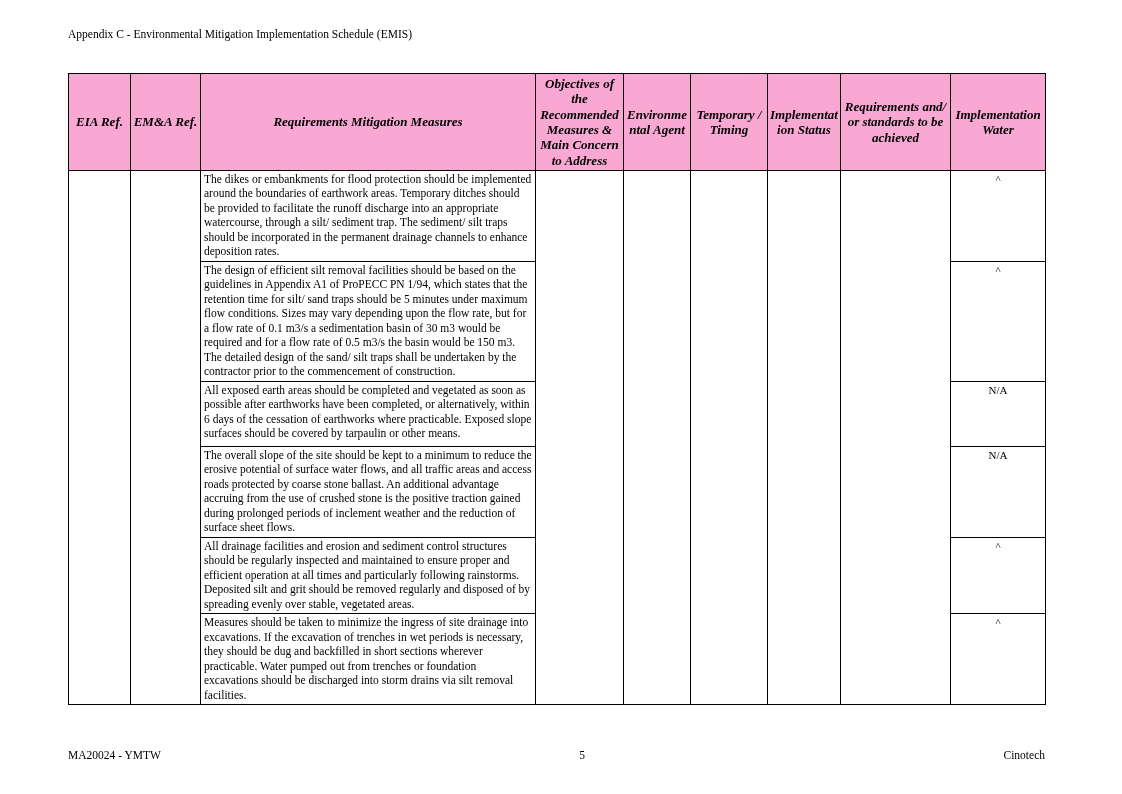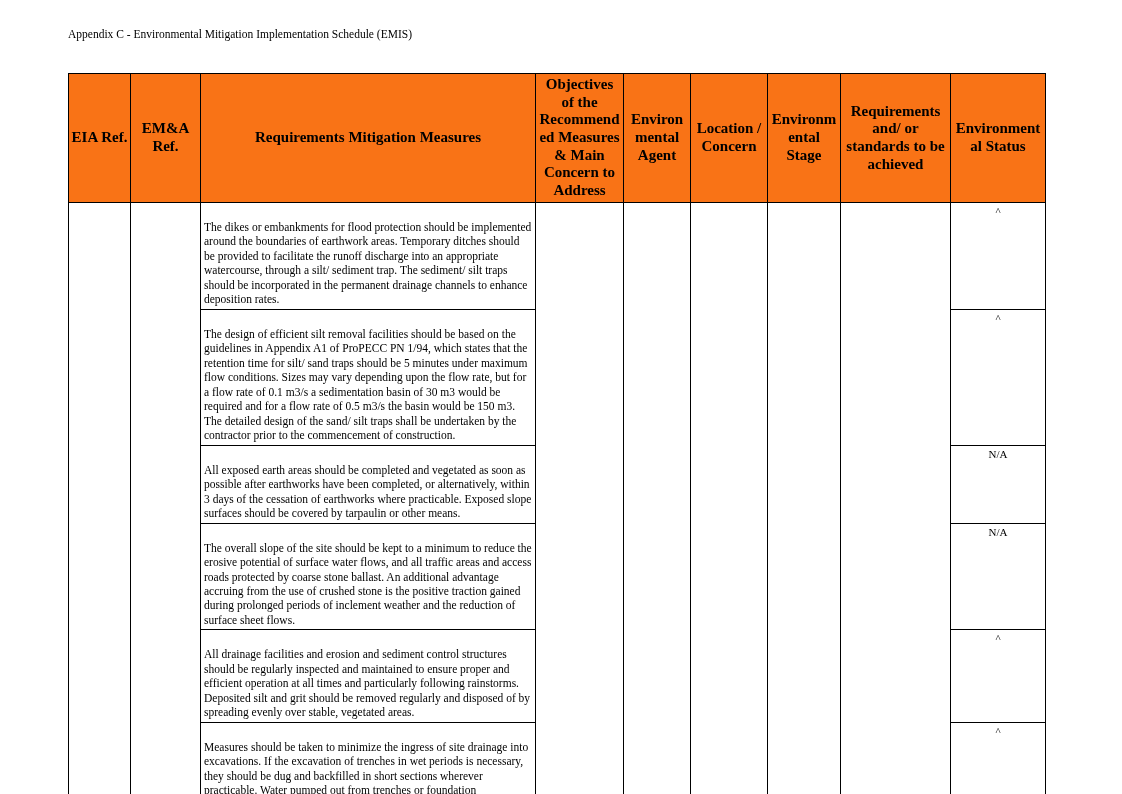--- a/index.html
+++ b/index.html
@@ -26,37 +26,38 @@
     left: 68px;
     top: 73px;
     width: 977px;
     border-collapse: collapse;
     table-layout: fixed;
   }
   table.emis th, table.emis td {
     border: 1px solid #000;
   }
   table.emis thead th {
-    background: #f97316;
+    background: #f9a8d4;
     font-weight: bold;
-    font-size: 15px;
+    font-size: 13px;
     line-height: 1.18;
     text-align: center;
     vertical-align: middle;
     padding: 2px 2px;
     overflow-wrap: anywhere;
     height: 65px;
     color: #000;
+    font-style: italic;
   }
   td.measure {
     font-size: 11.5px;
     line-height: 1.26;
     text-align: left;
     vertical-align: top;
-    padding: 17px 3px 2px 3px;
+    padding: 1px 3px 2px 3px;
     color: #000;
     overflow: hidden;
   }
   td.status {
     font-size: 11px;
     text-align: center;
     vertical-align: top;
     padding-top: 2px;
     color: #000;
   }
@@ -97,55 +98,60 @@
       <col style="width:110px">
       <col style="width:95px">
     </colgroup>
     <thead>
       <tr>
         <th>EIA Ref.</th>
         <th>EM&amp;A Ref.</th>
         <th>Requirements Mitigation Measures</th>
         <th>Objectives of the Recommended Measures &amp; Main Concern to Address</th>
         <th>Environmental Agent</th>
-        <th>Location / Concern</th>
-        <th>Environmental Stage</th>
+        <th>Temporary / Timing</th>
+        <th>Implementation Status</th>
         <th>Requirements and/ or standards to be achieved</th>
-        <th>Environmental Status</th>
+        <th>Implementation Water</th>
       </tr>
     </thead>
     <tbody>
       <tr class="r1">
         <td class="empty-span" rowspan="6"></td>
         <td class="empty-span" rowspan="6"></td>
         <td class="measure">The dikes or embankments for flood protection should be implemented around the boundaries of earthwork areas.  Temporary ditches should be provided to facilitate the runoff discharge into an appropriate watercourse, through a silt/ sediment trap.  The sediment/ silt traps should be incorporated in the permanent drainage channels to enhance deposition rates.</td>
         <td class="empty-span" rowspan="6"></td>
         <td class="empty-span" rowspan="6"></td>
         <td class="empty-span" rowspan="6"></td>
         <td class="empty-span" rowspan="6"></td>
         <td class="empty-span" rowspan="6"></td>
         <td class="status">^</td>
       </tr>
       <tr class="r2">
         <td class="measure">The design of efficient silt removal facilities should be based on the guidelines in Appendix A1 of ProPECC PN 1/94, which states that the retention time for silt/ sand traps should be 5 minutes under maximum flow conditions.  Sizes may vary depending upon the flow rate, but for a flow rate of 0.1 m3/s a sedimentation basin of 30 m3 would be required and for a flow rate of 0.5 m3/s the basin would be 150 m3.  The detailed design of the sand/ silt traps shall be undertaken by the contractor prior to the commencement of construction.</td>
         <td class="status">^</td>
       </tr>
       <tr class="r3">
-        <td class="measure">All exposed earth areas should be completed and vegetated as soon as possible after earthworks have been completed, or alternatively, within 3 days of the cessation of earthworks where practicable.  Exposed slope surfaces should be covered by tarpaulin or other means.</td>
+        <td class="measure">All exposed earth areas should be completed and vegetated as soon as possible after earthworks have been completed, or alternatively, within 6 days of the cessation of earthworks where practicable.  Exposed slope surfaces should be covered by tarpaulin or other means.</td>
         <td class="status">N/A</td>
       </tr>
       <tr class="r4">
         <td class="measure">The overall slope of the site should be kept to a minimum to reduce the erosive potential of surface water flows, and all traffic areas and access roads protected by coarse stone ballast.  An additional advantage accruing from the use of crushed stone is the positive traction gained during prolonged periods of inclement weather and the reduction of surface sheet flows.</td>
         <td class="status">N/A</td>
       </tr>
       <tr class="r5">
         <td class="measure">All drainage facilities and erosion and sediment control structures should be regularly inspected and maintained to ensure proper and efficient operation at all times and particularly following rainstorms.  Deposited silt and grit should be removed regularly and disposed of by spreading evenly over stable, vegetated areas.</td>
         <td class="status">^</td>
       </tr>
       <tr class="r6">
         <td class="measure">Measures should be taken to minimize the ingress of site drainage into excavations.  If the excavation of trenches in wet periods is necessary, they should be dug and backfilled in short sections wherever practicable.  Water pumped out from trenches or foundation excavations should be discharged into storm drains via silt removal facilities.</td>
         <td class="status">^</td>
       </tr>
     </tbody>
   </table>
 
+  <div class="footer">
+    <span>MA20024 - YMTW</span>
+    <span>5</span>
+    <span>Cinotech</span>
+  </div>
 
 </div>
 
 </body></html>

